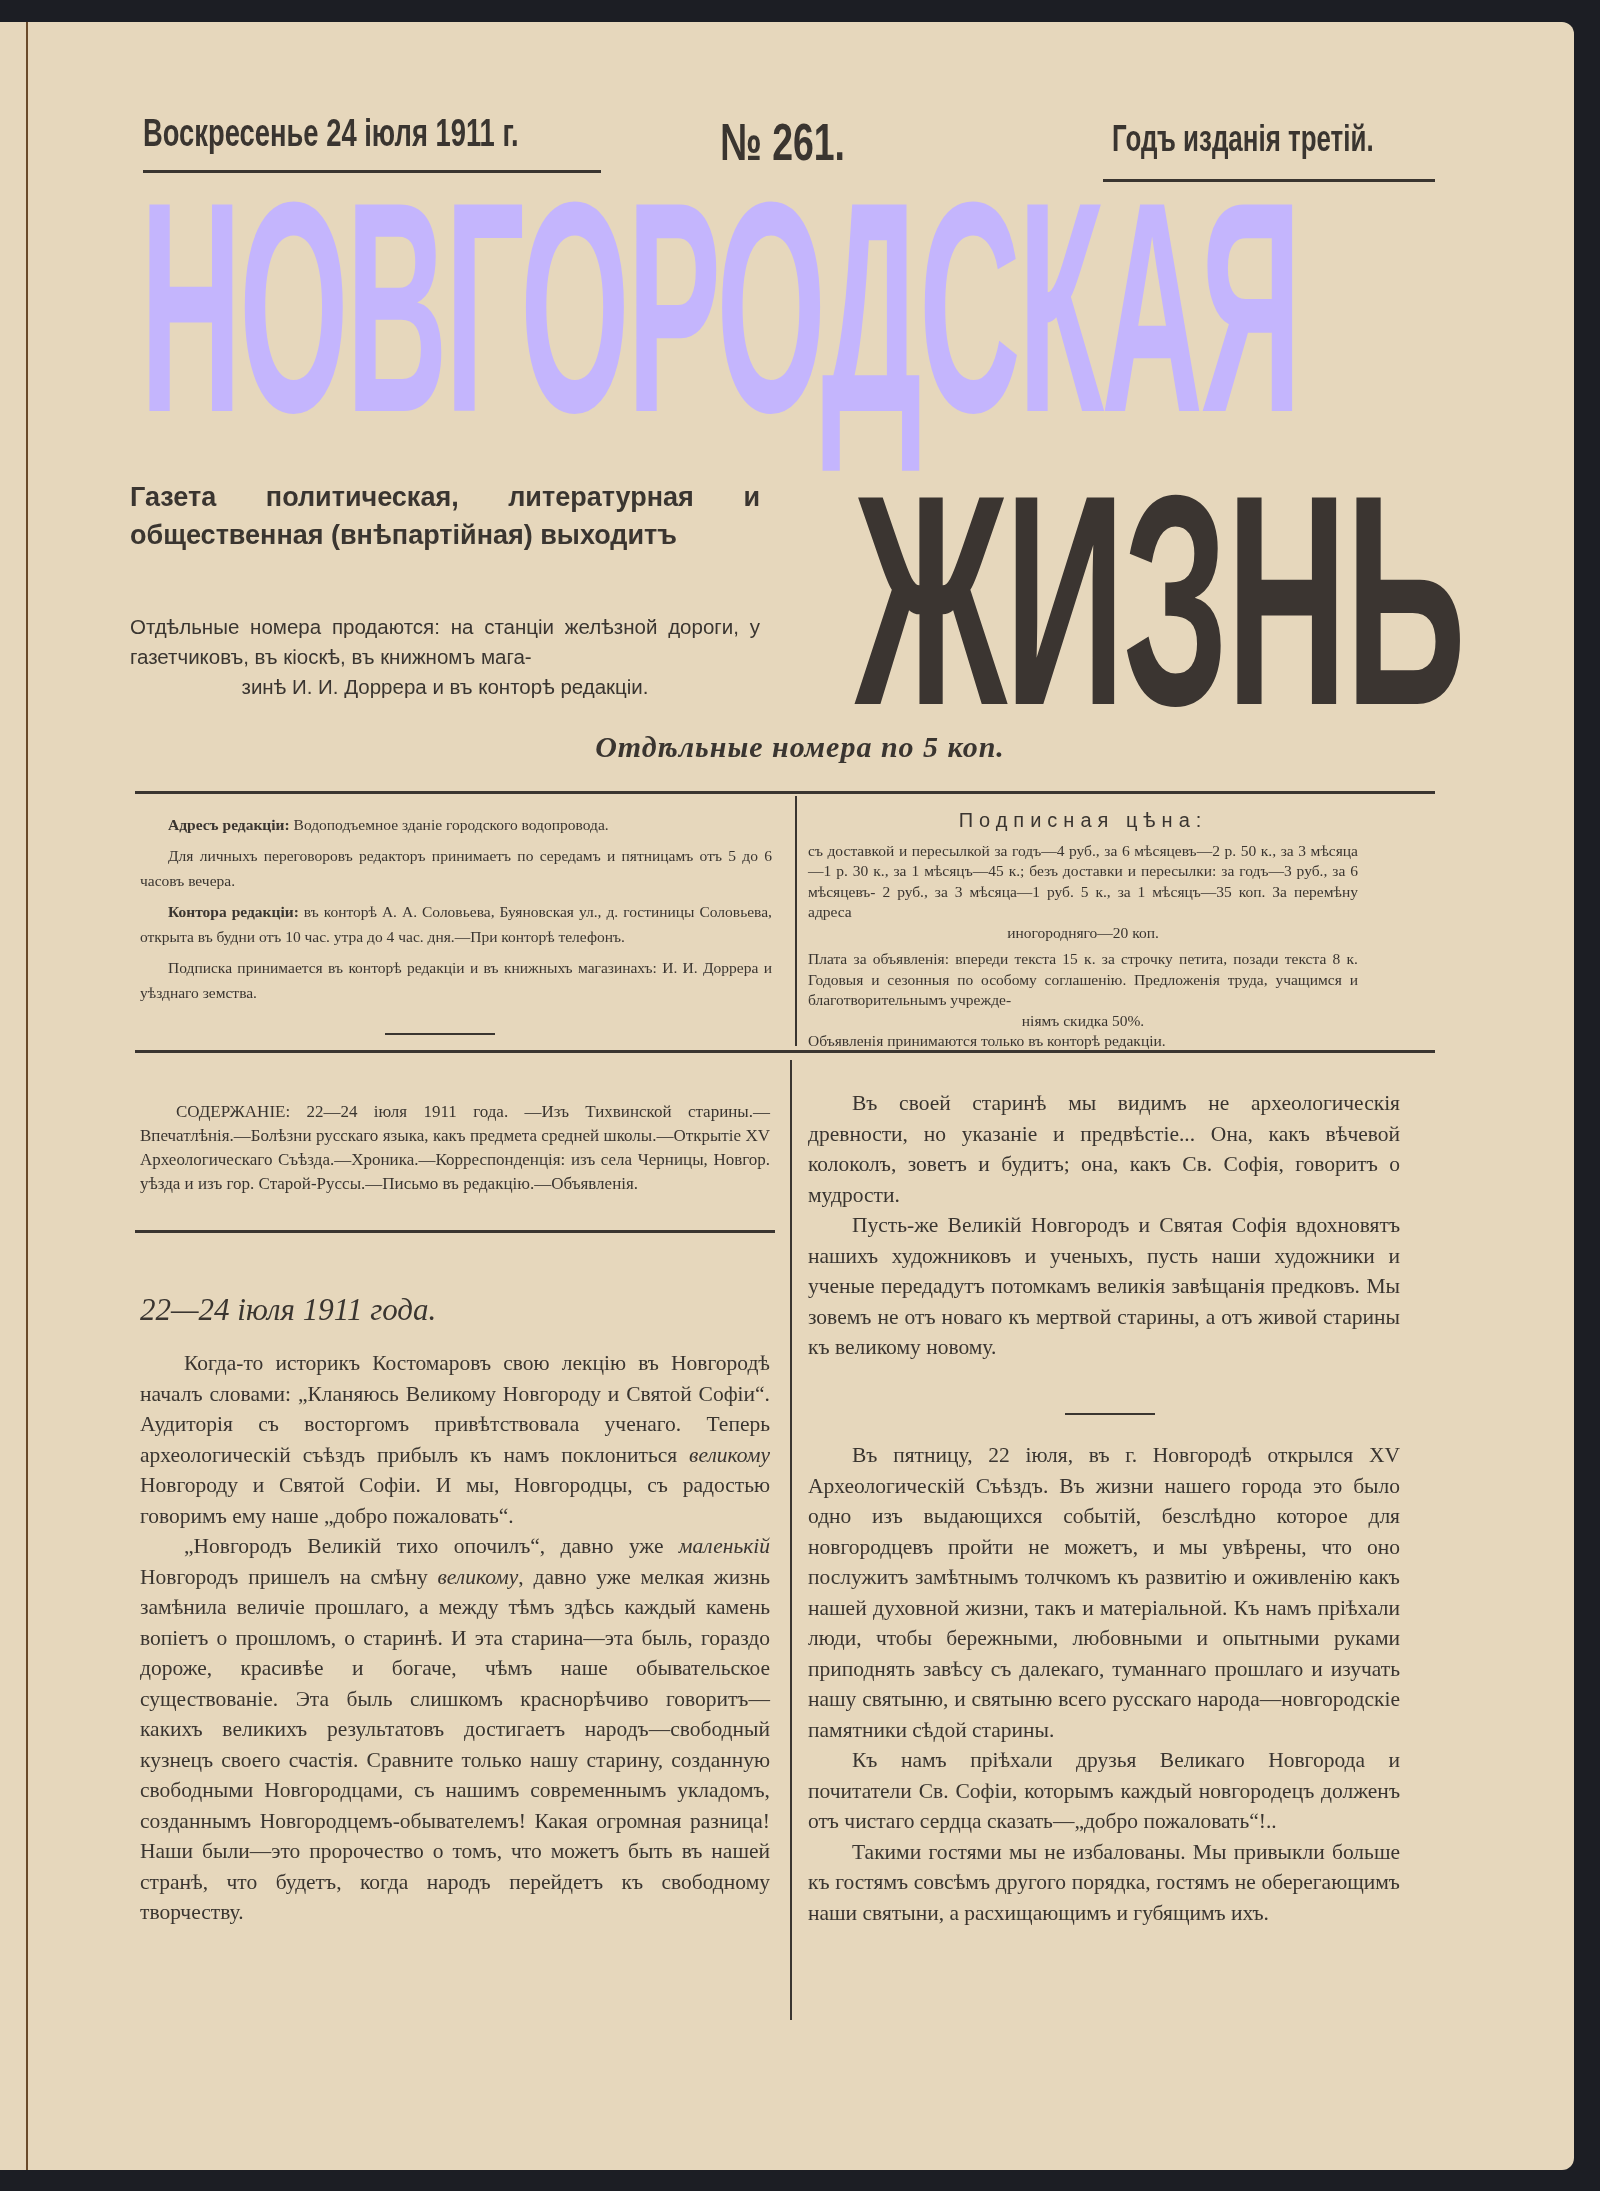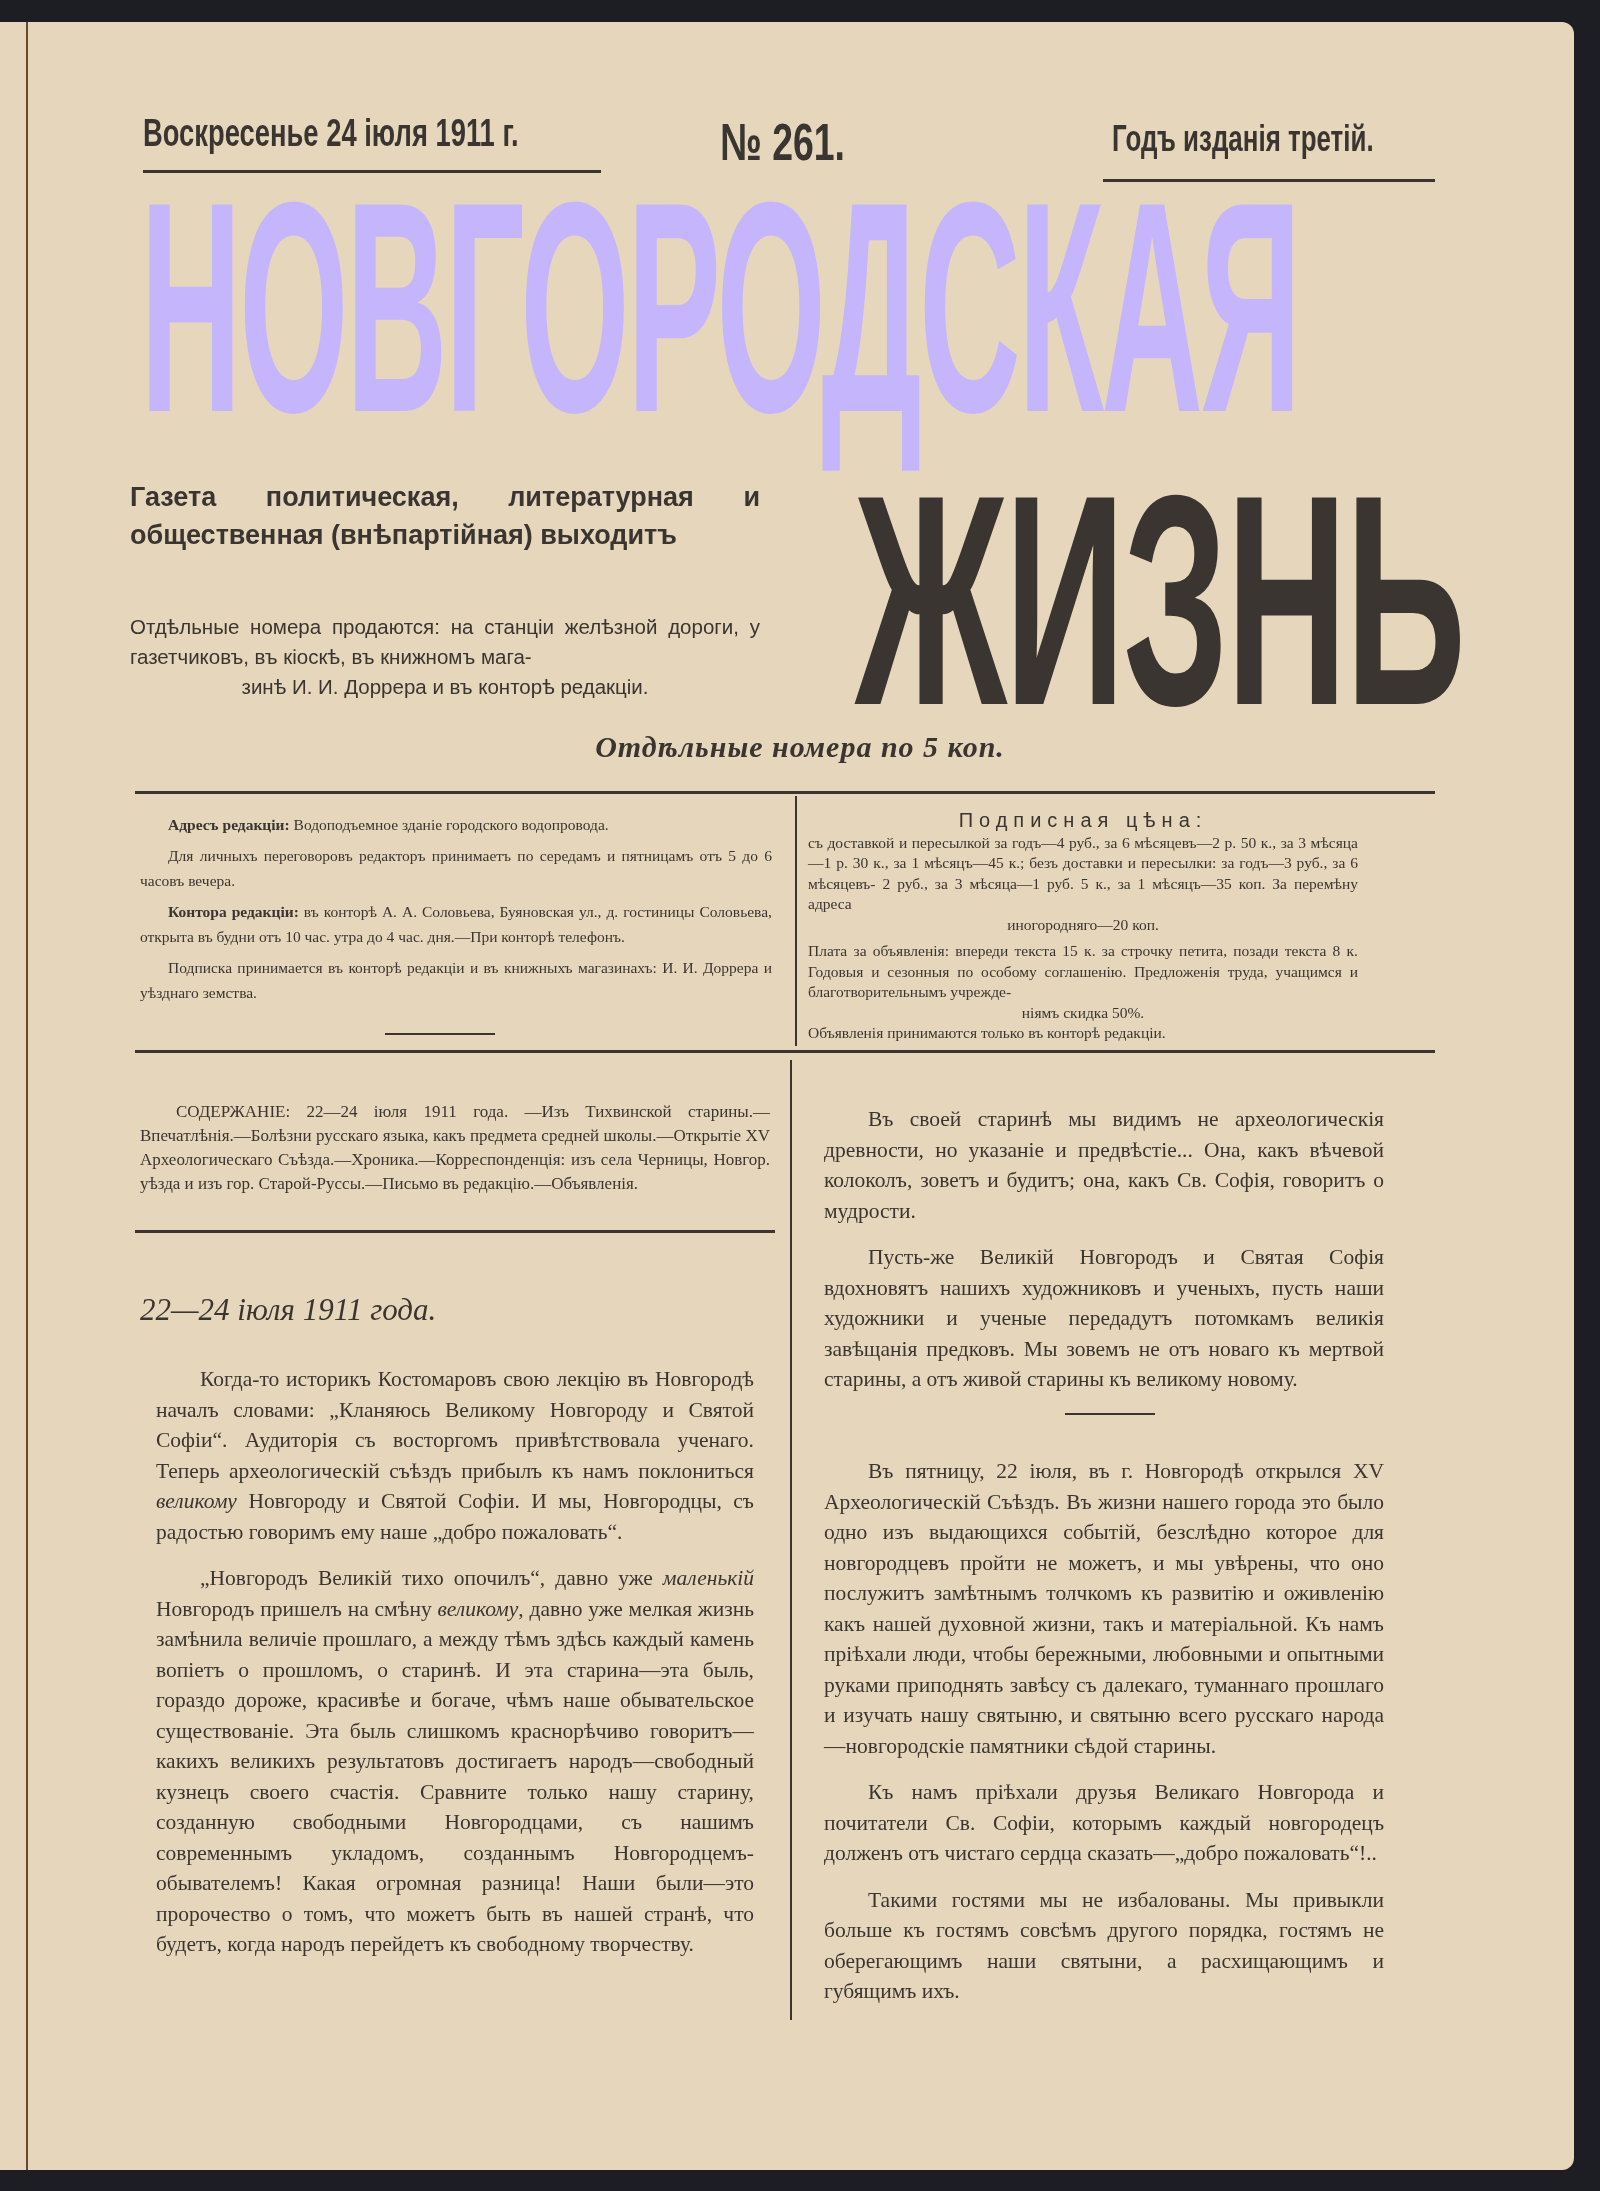--- a/index.html
+++ b/index.html
@@ -34,23 +34,23 @@
   .sold { left:130px; top:612px; width:630px; font-size:20.5px; line-height:30px; text-align:justify; }
   .sold .center { text-align:center; display:block; }
   .single { left:500px; top:730px; width:600px; font-size:30px; font-weight:bold; font-style:italic; text-align:center; letter-spacing:1px; }
   .box-rule { position:absolute; background:#3a3530; }
   .small { font-size:15.5px; line-height:25px; text-align:justify; }
   .small p { margin:0 0 6px 0; text-indent:28px; }
   .small b { font-weight:bold; }
   .price { font-size:15.5px; line-height:20.5px; text-align:justify; }
   .price p { margin:0; }
   .price .c { text-align:center; }
-  .price-title { text-align:center; font-size:20px; letter-spacing:6px; margin-bottom:2px; }
+  .price-title { text-align:center; font-size:20px; letter-spacing:6px; margin-bottom:10px; }
   .body-col { font-size:21.5px; line-height:30.5px; text-align:justify; }
-  .body-col p { margin:16px; text-indent:44px; }
+  .body-col p { margin:0; text-indent:44px; }
   .body-col i { font-family:"Liberation Serif","DejaVu Serif",serif; font-style:italic; }
   .article-title { font-style:italic; font-size:31px; text-align:left; }
   .contents { font-size:17px; line-height:24px; text-align:justify; }
   .contents p { margin:0; text-indent:36px; }
 </style>
 </head>
 <body>
 
 <div class="page"></div>
 <div class="spine"></div>

